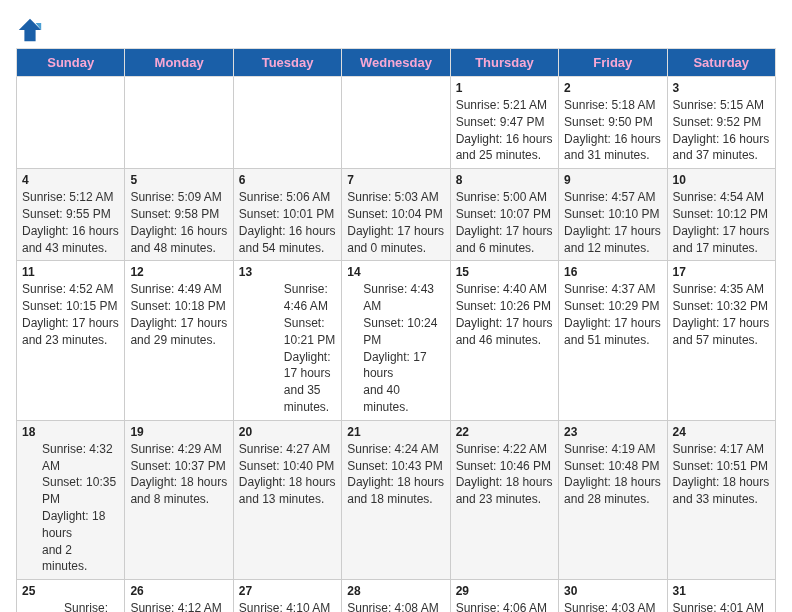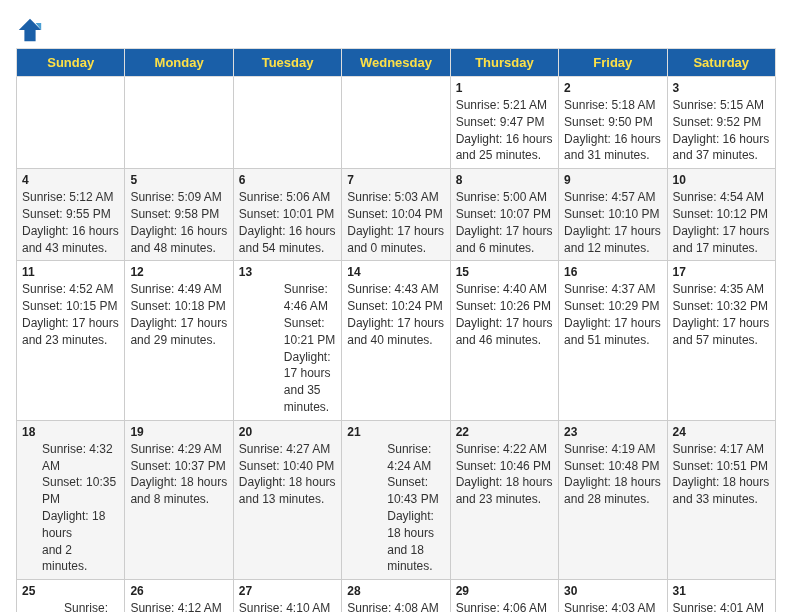--- a/index.html
+++ b/index.html
@@ -52,21 +52,21 @@
       font-size: 16px;
       color: #333;
     }
     table {
       width: 100%;
       border-collapse: collapse;
       table-layout: fixed;
     }
     thead tr th {
       background-color: #1a5fa8;
-      color: #fde047;
+      color: #f9a8d4;
       text-align: center;
       padding: 6px 4px;
       font-size: 13px;
       font-weight: bold;
       border: 1px solid #ddd;
     }
     tbody tr td {
       vertical-align: top;
       border: 1px solid #ccc;
       padding: 4px 5px;
@@ -222,21 +222,21 @@
         </td>
         <td>
           <span class="day-num">13</span>
           <div class="cell-content" style="white-space: pre-wrap; margin-left: 45px;">Sunrise: 4:46 AM
 Sunset: 10:21 PM
 Daylight: 17 hours
 and 35 minutes.</div>
         </td>
         <td>
           <span class="day-num">14</span>
-          <div class="cell-content" style="white-space: pre-wrap;">Sunrise: 4:43 AM
+          <div class="cell-content" style="white-space: pre-wrap; margin-left: 16px;">Sunrise: 4:43 AM
 Sunset: 10:24 PM
 Daylight: 17 hours
 and 40 minutes.</div>
         </td>
         <td>
           <span class="day-num">15</span>
           <div class="cell-content" style="white-space: pre-wrap;">Sunrise: 4:40 AM
 Sunset: 10:26 PM
 Daylight: 17 hours
 and 46 minutes.</div>
@@ -273,21 +273,21 @@
         </td>
         <td>
           <span class="day-num">20</span>
           <div class="cell-content" style="white-space: pre-wrap;">Sunrise: 4:27 AM
 Sunset: 10:40 PM
 Daylight: 18 hours
 and 13 minutes.</div>
         </td>
         <td>
           <span class="day-num">21</span>
-          <div class="cell-content" style="white-space: pre-wrap; margin-left: 40px;">Sunrise: 4:24 AM
+          <div class="cell-content" style="white-space: pre-wrap;">Sunrise: 4:24 AM
 Sunset: 10:43 PM
 Daylight: 18 hours
 and 18 minutes.</div>
         </td>
         <td>
           <span class="day-num">22</span>
           <div class="cell-content" style="white-space: pre-wrap;">Sunrise: 4:22 AM
 Sunset: 10:46 PM
 Daylight: 18 hours
 and 23 minutes.</div>

